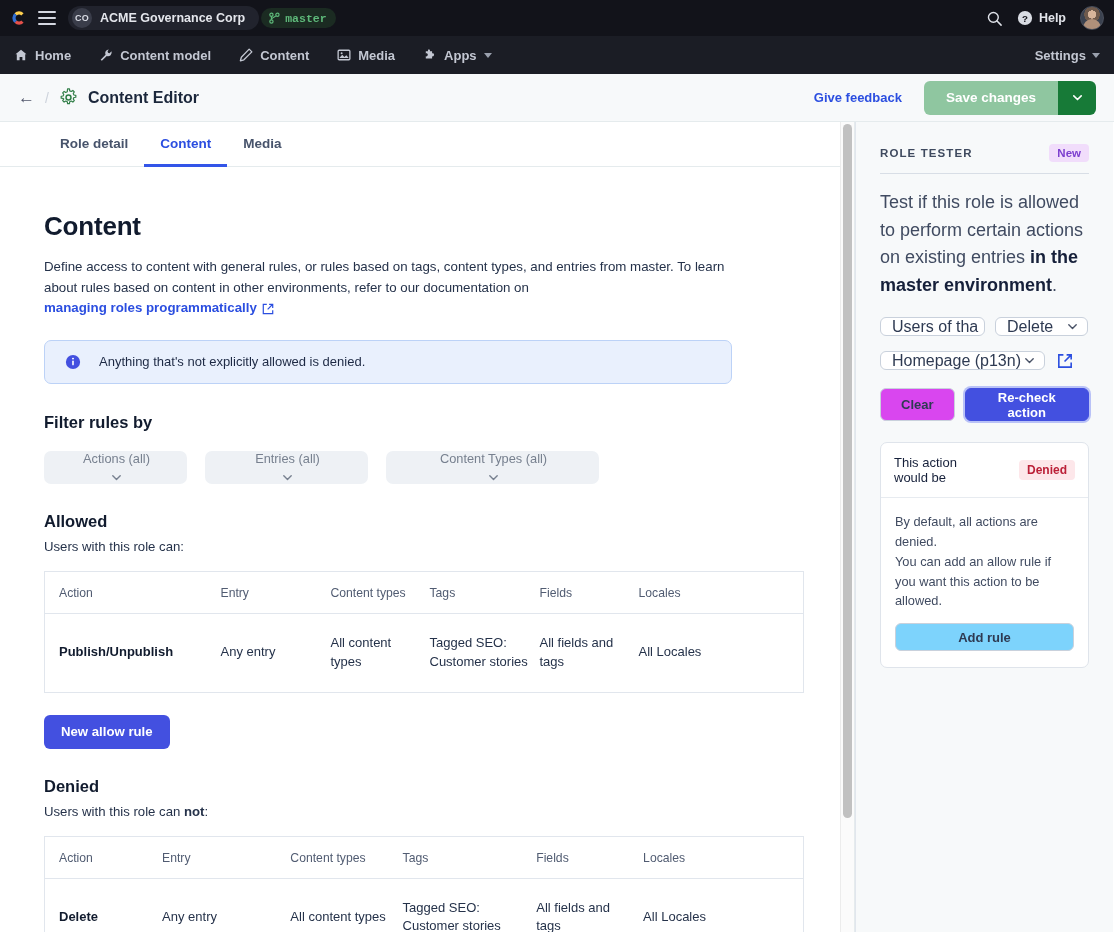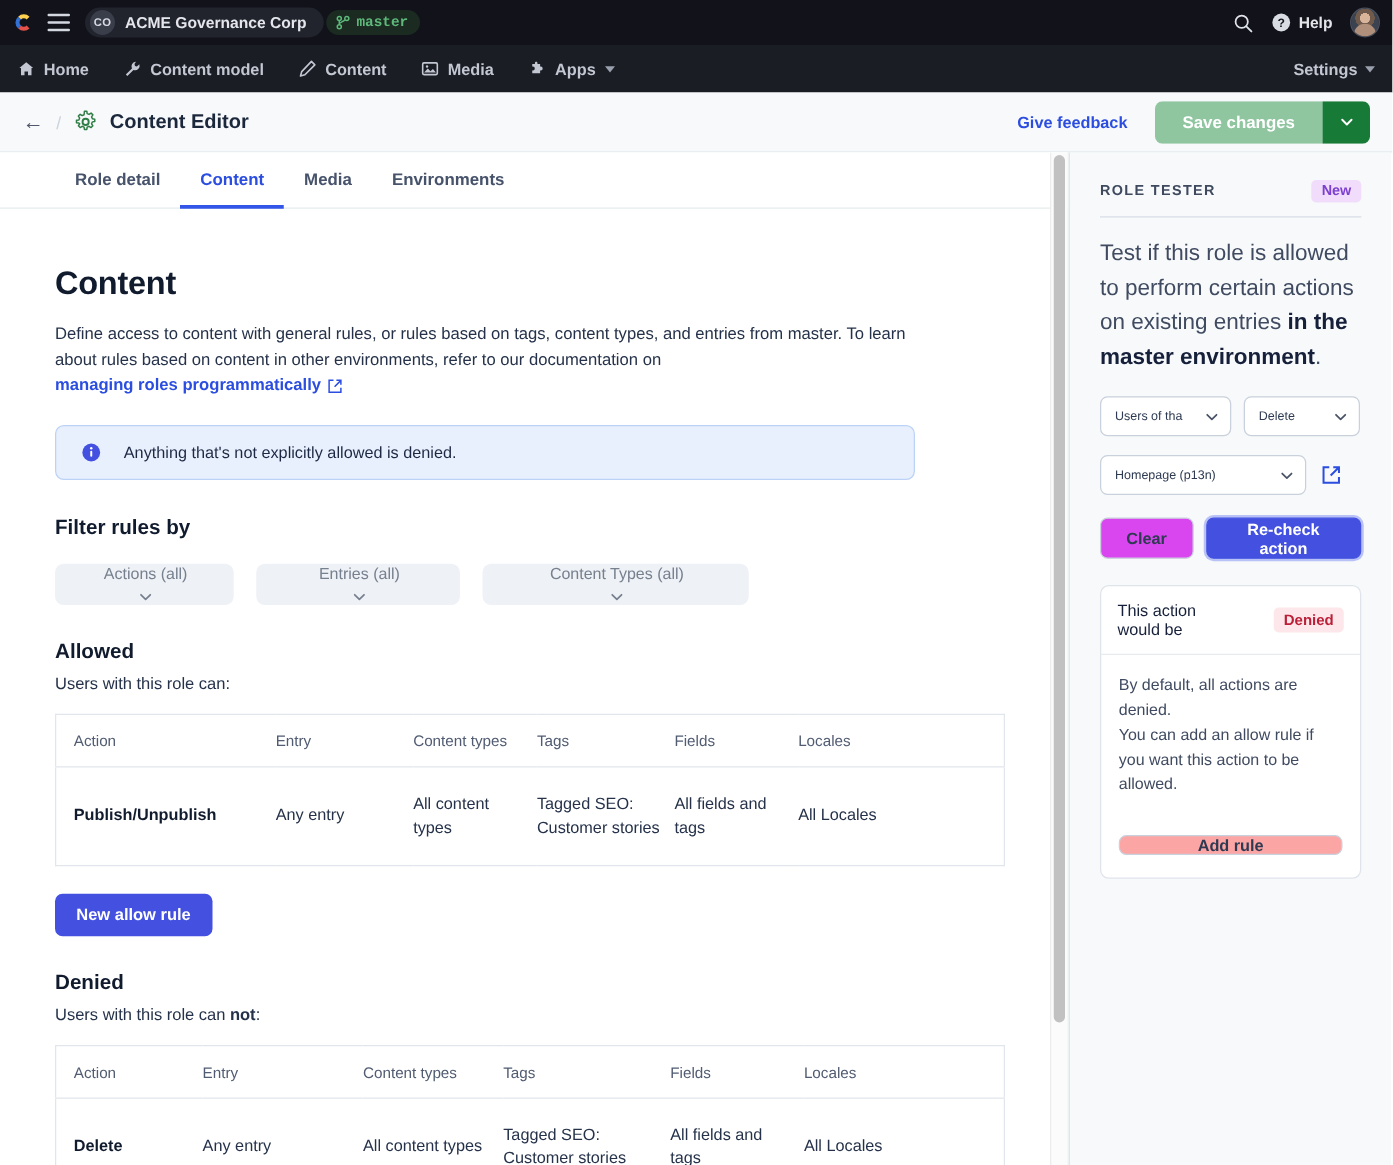--- a/index.html
+++ b/index.html
@@ -205,23 +205,23 @@
     background: #f1ddfb; color: #7c3fcf; font-size: 11.5px; font-weight: 700;
     border-radius: 4px; padding: 3px 8px;
   }
   .panel-desc {
     margin-top: 15px; font-size: 18px; color: #404b61; line-height: 1.53;
   }
   .panel-desc b { color: #16203a; }
   .row2 { display: flex; gap: 10px; margin-top: 18px; }
   .psel {
     background: #fff; border: 1px solid #c9d1dc; border-radius: 6px;
-    height: 32px; display: flex; align-items: center;
+    height: 19px; display: flex; align-items: center;
     justify-content: space-between; padding: 0 8px 0 11px;
-    font-size: 10px; color: #2e3a52; cursor: pointer; white-space: nowrap;
+    font-size: 16px; color: #2e3a52; cursor: pointer; white-space: nowrap;
     overflow: hidden;
   }
   .psel.a { width: 105px; }
   .psel.b { width: 93px; }
   .psel.c { width: 165px; }
   .row-entry { display: flex; align-items: center; gap: 12px; margin-top: 15px; }
   .ext-link { cursor: pointer; display: flex; }
   .row-btns { display: flex; gap: 10px; margin-top: 18px; }
   .btn-clear {
     background: #d946ef; border: 1px solid #c9d1dc; border-radius: 6px;
@@ -242,22 +242,22 @@
     padding: 12px 13px; border-bottom: 1px solid #e7ebf0;
   }
   .result-head .lbl { font-size: 13px; color: #16203a; }
   .badge-denied {
     background: #fde7ea; color: #bb2038; font-size: 12px; font-weight: 700;
     border-radius: 4px; padding: 3px 8px;
   }
   .result-body { padding: 14px 14px 16px 14px; }
   .result-body p { font-size: 12.8px; color: #404b61; line-height: 1.55; }
   .btn-addrule {
-    margin-top: 31px; width: 100%; background: #fca5a5; border: 1px solid #c9d1dc;
-    border-radius: 6px; height: 16px; font-size: 13px; font-weight: 700;
+    margin-top: 12px; width: 100%; background: #7dd3fc; border: 1px solid #c9d1dc;
+    border-radius: 6px; height: 28px; font-size: 13px; font-weight: 700;
     color: #2e3a52; cursor: pointer;
   }
 </style>
 </head>
 <body>
 
 <div class="topbar">
   <div class="logo-c">
     <svg width="18" height="18" viewBox="0 0 18 18">
       <path d="M13.6 4.3A6.2 6.2 0 0 0 4.5 4.3l2.3 2.3a3 3 0 0 1 4.5 0z" fill="#ffd04f"></path>
@@ -371,21 +371,20 @@
 </div>
 
 <div class="body-wrap">
 
   <div class="main-col">
 
     <div class="tabs">
       <div class="tab">Role detail</div>
       <div class="tab active">Content</div>
       <div class="tab">Media</div>
-      <div class="tab">Environments</div>
     </div>
 
     <div class="content-area">
       <h1 class="sec">Content</h1>
 
       <p class="desc">
         <span>Define access to content with general rules, or rules based on tags, content types, and entries from master. To learn about rules based on content in other environments, refer to our documentation on</span><br>
         <a class="doclink" href="#">
           <span>managing roles programmatically</span>
           <svg width="12" height="12" viewBox="0 0 14 14">

